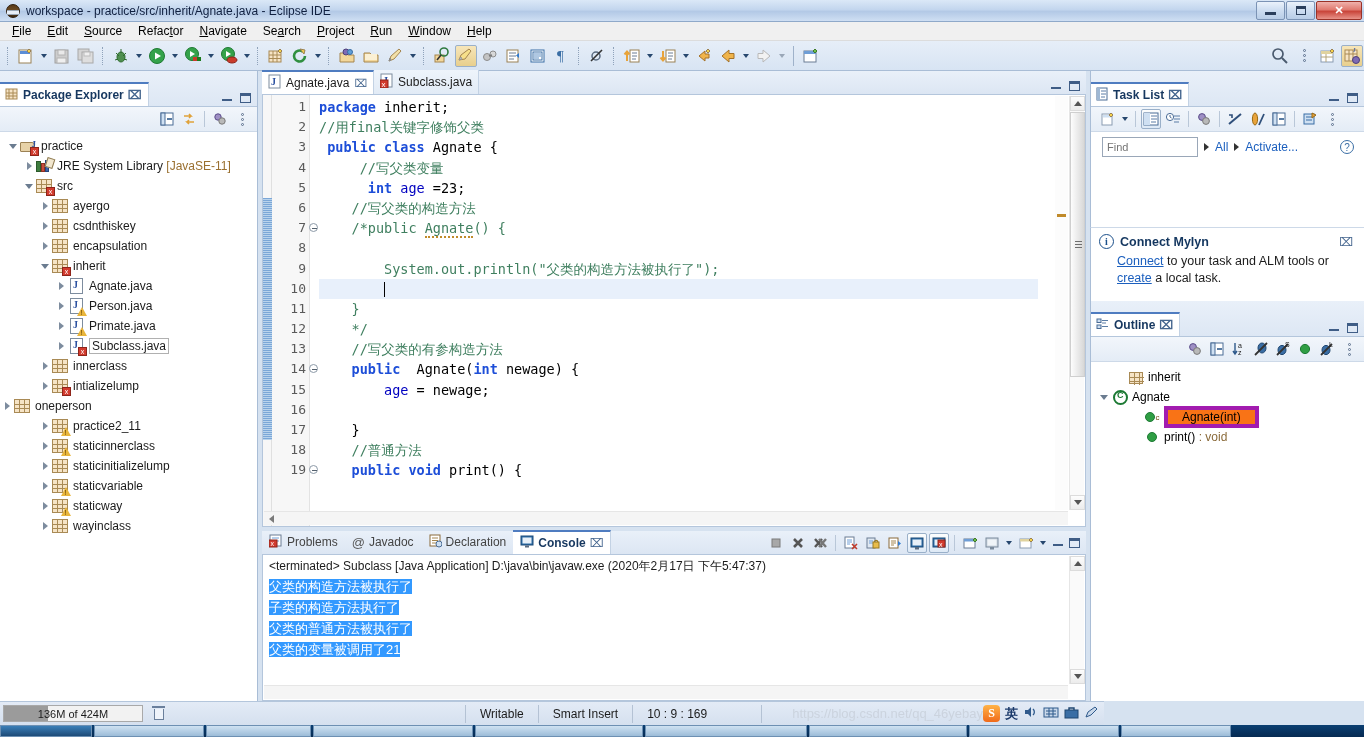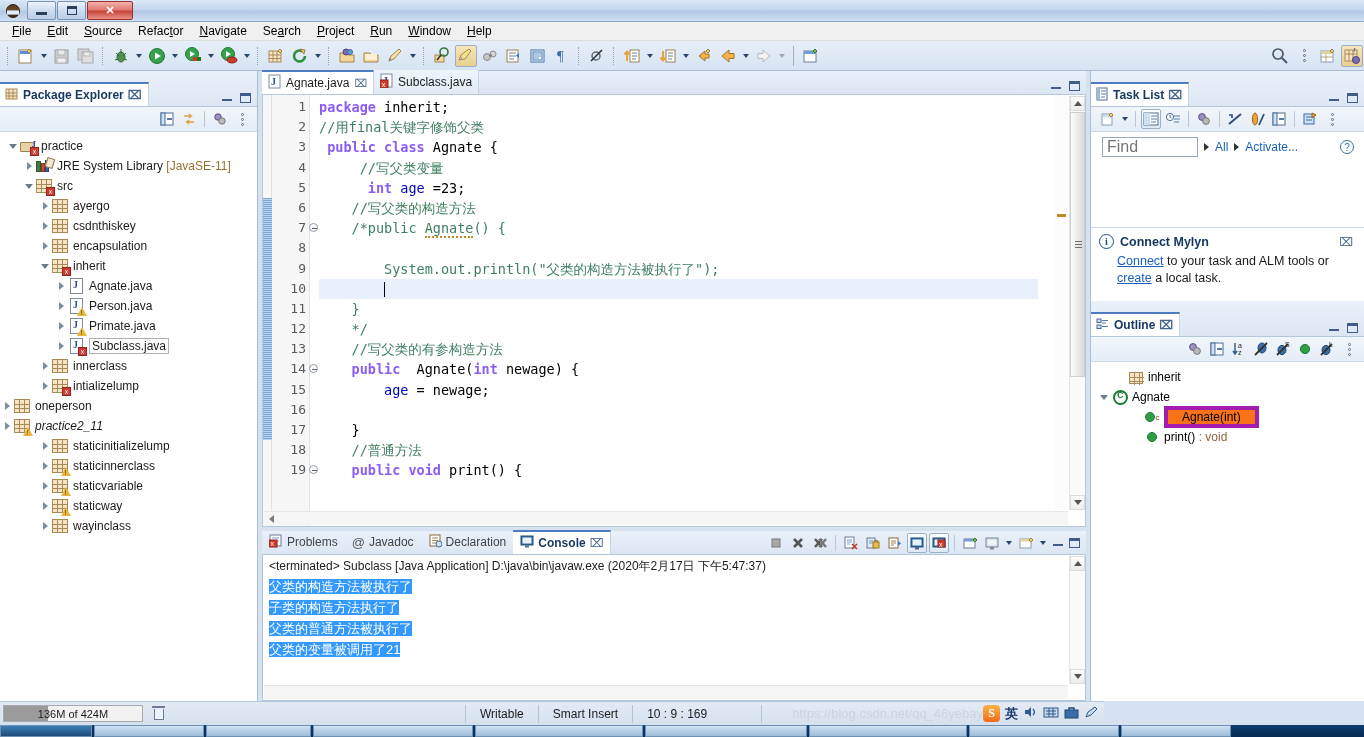--- a/index.html
+++ b/index.html
@@ -192,21 +192,21 @@
     border:1px solid #8d9aa8; background:#fff; border-radius:50%;
   }
   .fold:after { content:""; position:absolute; left:1.5px; top:3.5px; width:5px;height:1px; background:#55626f; }
   .codearea {
     position:absolute; left:56px; top:0; right:47px; height:100%;
     font-family:"DejaVu Sans Mono", monospace; font-size:13.5px;
     padding-top:2px; overflow:hidden; white-space:pre;
   }
   .crow { height:20.2px; line-height:20.2px; }
   .crow.cur { background:#e8f0fb; }
-  .kw { color:#8b5cf6; font-weight:bold; }
+  .kw { color:#1d4ed8; font-weight:bold; }
   .cm { color:#3f7f5f; }
   .fld { color:#0000c0; }
   .caret { display:inline-block; width:1px; height:15px; background:#000; vertical-align:-3px; }
   .squig { border-bottom: 2px dotted #c08a2a; }
   .ed-vscroll {
     position:absolute; right:1px; top:1px; width:15px; bottom:16px;
     background:#fafafa; border-left:1px solid #e6e6e6;
   }
   .sb-arrow { width:15px;height:15px; display:flex;align-items:center;justify-content:center;
     background: linear-gradient(to bottom,#fdfdfd,#ececec); border:1px solid #dcdcdc; }
@@ -241,21 +241,21 @@
   .cons-head { font-size:12px; color:#1b1b1b; padding:3px 4px 1px 6px; white-space:nowrap; }
   .cons-line { font-size:13px; line-height:21px; padding-left:6px; white-space:nowrap; }
   .cons-line span.sel { background:#3399ff; color:#fff; }
   .cons-vscroll { position:absolute; right:1px; top:1px; width:15px; bottom:16px; background:#fafafa; border-left:1px solid #e6e6e6; }
   .cons-hscroll { position:absolute; left:1px; right:17px; bottom:1px; height:14px; background:#f5f5f5; border-top:1px solid #e6e6e6; display:flex;align-items:center; }
 
   
   #tasklist-panel { left: 1090px; top: 71px; width: 274px; height: 156px; border-left:1px solid #a9bdd6; }
   .tl-find { display:flex; align-items:center; gap:6px; padding:5px 6px 0 11px; }
   .tl-find input {
-    width: 96px; height: 20px; font-size:16px; padding:0 4px;
+    width: 96px; height: 20px; font-size:11px; padding:0 4px;
     border:1px solid #9aa7b8; background:#fff; color:#555; font-family:"Liberation Sans",sans-serif;
   }
   .tl-link { color:#1b5fbe; font-size:12px; }
   .tri-r { width:0;height:0;border-top:4px solid transparent;border-bottom:4px solid transparent;border-left:5px solid #333; }
   .help-q { width:14px;height:14px;border:1px solid #3a6ea5;border-radius:50%;color:#3a6ea5;font-size:10px;
     display:flex;align-items:center;justify-content:center; margin-left:auto; margin-right:4px; }
 
   #mylyn-panel { left:1090px; top:227px; width:274px; height:74px; border-left:1px solid #a9bdd6;
     border-top:1px solid #cdd9e8; background:#fff; }
   .mylyn-head { display:flex; align-items:center; gap:6px; padding:6px 6px 0 8px; }
@@ -315,20 +315,21 @@
 </style>
 </head>
 <body>
 
 <div id="app">
 
   <div class="titlebar">
     <div class="title-icon">
         <div class="globe"></div>
       </div>
+    <div class="title-text">workspace - practice/src/inherit/Agnate.java - Eclipse IDE</div>
     <div class="win-btns">
       <div class="win-btn">
           <div class="minglyph"></div>
         </div>
       <div class="win-btn">
           <div class="maxglyph"></div>
         </div>
       <div class="win-btn close">✕</div>
     </div>
   </div>
@@ -788,21 +789,21 @@
             <i></i>
           </span>
           <span class="ticon">
             <div class="ic-pkg">
               <div class="hline"></div>
               <div class="hline2"></div>
             </div>
           </span>
           <span class="tlabel">oneperson</span>
         </div>
-        <div class="tnode" style=" font-style: italic;">
+        <div class="tnode" style="padding-left: 38px;">
           <span class="twist closed">
             <i></i>
           </span>
           <span class="ticon">
             <div class="ic-pkg">
               <div class="hline"></div>
               <div class="hline2"></div>
             </div>
             <div class="badge-warn"></div>
           </span>
@@ -810,35 +811,35 @@
         </div>
         <div class="tnode" style="padding-left: 38px;">
           <span class="twist closed">
             <i></i>
           </span>
           <span class="ticon">
             <div class="ic-pkg">
               <div class="hline"></div>
               <div class="hline2"></div>
             </div>
+            <div class="badge-warn"></div>
+          </span>
+          <span class="tlabel">staticinnerclass</span>
+        </div>
+        <div class="tnode" style="padding-left: 38px;">
+          <span class="twist closed">
+            <i></i>
+          </span>
+          <span class="ticon">
+            <div class="ic-pkg">
+              <div class="hline"></div>
+              <div class="hline2"></div>
+            </div>
           </span>
           <span class="tlabel">staticinitializelump</span>
-        </div>
-        <div class="tnode" style="padding-left: 38px;">
-          <span class="twist closed">
-            <i></i>
-          </span>
-          <span class="ticon">
-            <div class="ic-pkg">
-              <div class="hline"></div>
-              <div class="hline2"></div>
-            </div>
-            <div class="badge-warn"></div>
-          </span>
-          <span class="tlabel">staticinnerclass</span>
         </div>
         <div class="tnode" style="padding-left: 38px;">
           <span class="twist closed">
             <i></i>
           </span>
           <span class="ticon">
             <div class="ic-pkg">
               <div class="hline"></div>
               <div class="hline2"></div>
             </div>

